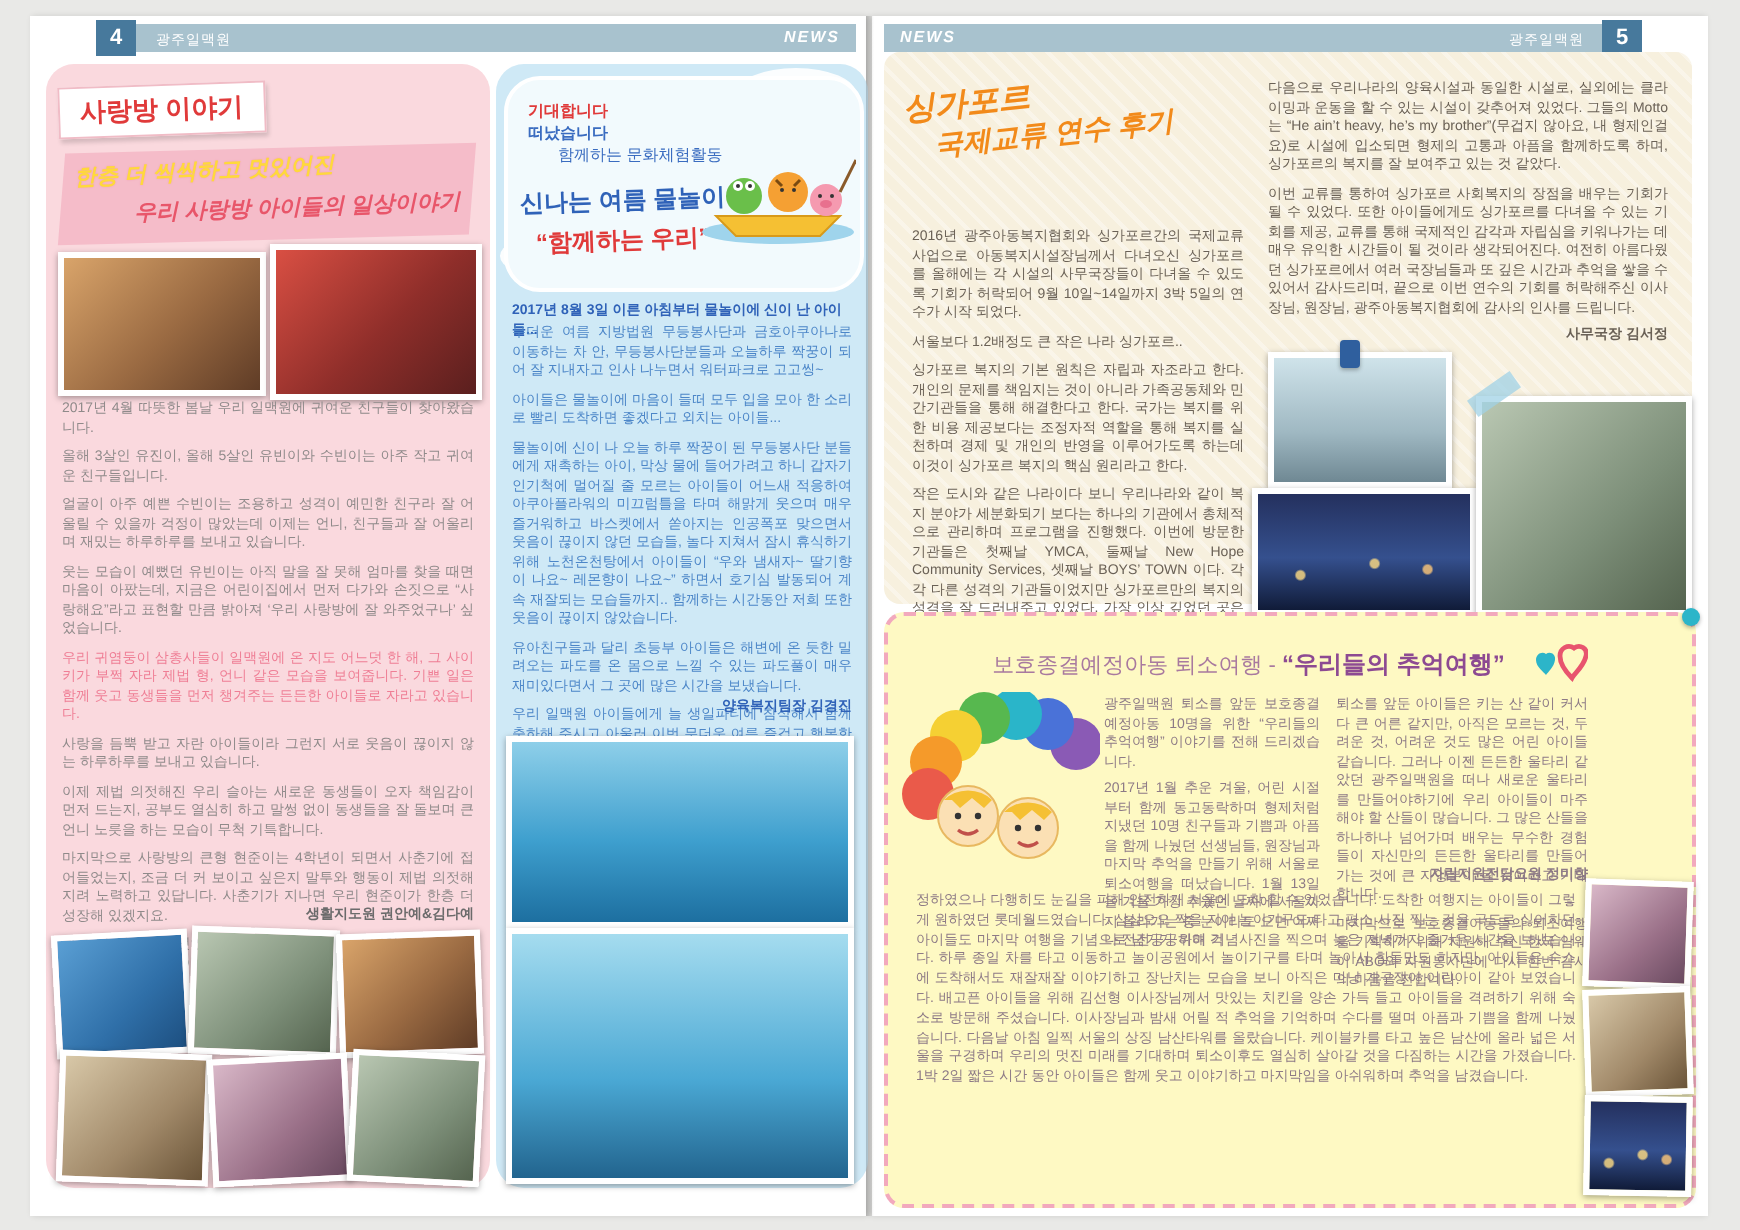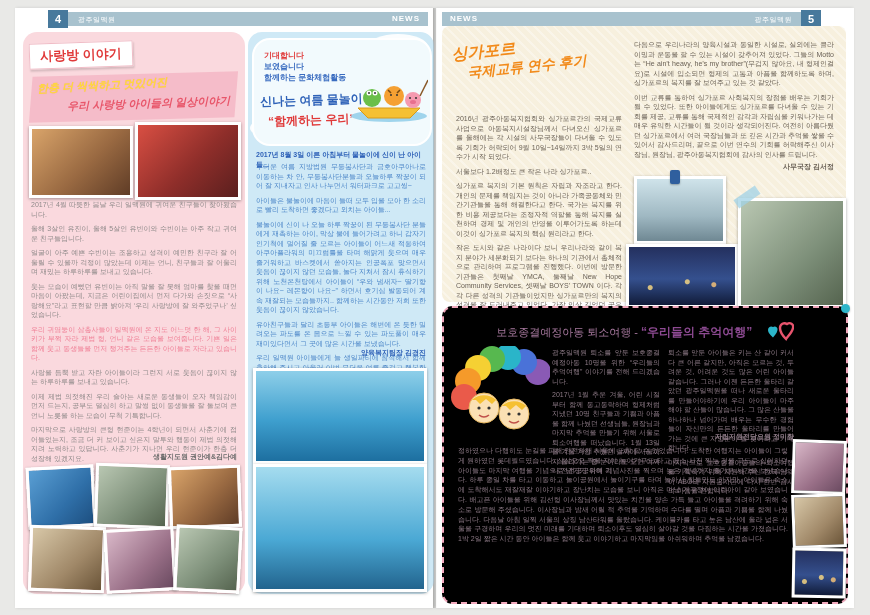--- a/index.html
+++ b/index.html
@@ -5,21 +5,21 @@
   html,body{margin:0;padding:0;}
   body{width:870px;height:615px;background:#e9e9e7;font-family:"Liberation Sans",sans-serif;position:relative;overflow:hidden;}
   .page{position:absolute;top:8px;width:418px;height:600px;background:#ffffff;}
   #page-left{left:15px;box-shadow:1px 0 3px rgba(0,0,0,.12);}
   #page-right{left:436px;box-shadow:-1px 0 3px rgba(0,0,0,.12);}
   .fold{position:absolute;left:433px;top:8px;width:4px;height:600px;background:linear-gradient(90deg,rgba(0,0,0,.18),rgba(0,0,0,0));}
 
   
   .hbar{position:absolute;top:4px;height:14px;background:#a8c2ce;}
   .hbar .site{position:absolute;top:3px;font-size:7px;color:#ffffff;letter-spacing:.5px;}
-  .hbar .news{position:absolute;top:2px;font-size:8px;font-weight:bold;color:#ffffff;letter-spacing:1px;}
+  .hbar .news{position:absolute;top:2px;font-size:8px;font-weight:bold;color:#ffffff;letter-spacing:1px;font-style:italic;}
   .pagenum{position:absolute;top:2px;width:20px;height:18px;background:#47799c;color:#fff;font-size:11px;font-weight:bold;text-align:center;line-height:18px;}
 
   
   .pink-panel{position:absolute;left:8px;top:24px;width:222px;height:562px;background:#fad9de;border-radius:14px;}
   .sarang-title{position:absolute;left:6px;top:10px;background:#ffffff;border:1px solid #f0bcc6;box-shadow:1px 2px 2px rgba(0,0,0,.15);padding:3px 10px;transform:rotate(-2deg);font-size:13px;font-weight:bold;color:#e03a3a;}
   .sarang-banner{position:absolute;left:8px;top:42px;width:205px;height:46px;background:#f5bcc9;transform:skewX(-6deg) rotate(-1.5deg);}
   .sub1{position:absolute;left:14px;top:46px;font-size:11px;font-weight:bold;font-style:italic;color:#ffd93b;transform:rotate(-3deg);text-shadow:0 0 1px #f0a0b0;}
   .sub2{position:absolute;left:44px;top:64px;font-size:11px;font-weight:bold;font-style:italic;color:#e8566a;transform:rotate(-2deg);}
   .sarang-text{position:absolute;left:8px;top:168px;width:206px;font-size:7px;line-height:9.5px;color:#8f8a8a;text-align:justify;}
   .sarang-text p{margin:0 0 5px 0;}
@@ -39,41 +39,41 @@
   .ph-build{background:linear-gradient(180deg,#cfe3ea,#9fb8c2 60%,#6f8893);}
   .ph-card{background:linear-gradient(135deg,#5a9fd4,#2f6fa8 60%,#1d4f80);}
   .ph-park{background:linear-gradient(135deg,#d9b8c8,#9a7088 60%,#6a4a60);}
 
   
   .blue-panel{position:absolute;left:233px;top:24px;width:186px;height:562px;background:#cfe9f6;border-radius:14px;}
   .cloud{position:absolute;background:#ffffff;border-radius:50%;opacity:.9;}
   .water-card{position:absolute;left:4px;top:6px;width:176px;height:104px;background:#f2fafd;border:2px solid #ffffff;border-radius:18px;}
   .org1{position:absolute;left:10px;top:10px;font-size:8px;font-weight:bold;color:#e03a3a;}
   .org2{position:absolute;left:10px;top:21px;font-size:8px;font-weight:bold;color:#3a6cc0;}
-  .org3{position:absolute;left:10px;top:32px;font-size:8px;font-weight:bold;color:#3a6cc0;}
+  .org3{position:absolute;left:25px;top:32px;font-size:8px;font-weight:normal;color:#3a6cc0;}
   .wtitle{position:absolute;left:6px;top:52px;font-size:12px;font-weight:bold;color:#2f62b8;transform:rotate(-2deg);}
   .wtitle2{position:absolute;left:14px;top:72px;font-size:12px;font-weight:bold;color:#e03a3a;transform:rotate(-2deg);}
   .water-date{position:absolute;left:8px;top:118px;width:170px;font-size:7px;font-weight:bold;color:#2f62b8;}
   .water-text{position:absolute;left:8px;top:130px;width:170px;font-size:7px;line-height:9.5px;color:#4c86c8;text-align:justify;}
   .water-text p{margin:0 0 5px 0;}
   .water-sig{position:absolute;left:8px;top:316px;width:170px;color:#2f62b8;}
 
   
   .cream-panel{position:absolute;left:6px;top:18px;width:404px;height:276px;background:repeating-linear-gradient(45deg,rgba(255,255,255,.35) 0 2px,rgba(0,0,0,0) 2px 7px),#f7f0de;border-radius:8px;}
   .sg-title{position:absolute;left:10px;top:12px;transform:rotate(-6deg);color:#f28a1a;font-weight:bold;font-style:italic;}
   .sg-title .l1{font-size:16px;display:block;}
   .sg-title .l2{font-size:14px;display:block;margin-left:14px;}
   .sg-col1{position:absolute;left:14px;top:28px;width:166px;font-size:7px;line-height:9.5px;color:#6a6156;text-align:justify;}
   .sg-col1 p{margin:0 0 5px 0;}
   .sg-col2{position:absolute;left:192px;top:14px;width:200px;font-size:7px;line-height:9.5px;color:#6a6156;text-align:justify;}
   .sg-col2 p{margin:0 0 5px 0;}
   .sg-sig{position:absolute;left:246px;top:136px;width:146px;color:#6a6156;}
 
   
-  .farewell-box{position:absolute;left:6px;top:298px;width:402px;height:294px;background:#000000;border:2px dashed #f2a9bd;border-radius:10px;}
+  .farewell-box{position:absolute;left:6px;top:298px;width:402px;height:294px;background:#fef9c3;border:2px dashed #f2a9bd;border-radius:10px;}
   .fw-title{position:absolute;left:0;top:12px;width:100%;text-align:center;}
   .fw-title .pre{font-size:11px;color:#a8799f;}
   .fw-title .quote{font-size:12px;font-weight:bold;color:#8d4a92;}
   .fw-intro{position:absolute;left:108px;top:40px;width:108px;font-size:7px;line-height:9.5px;color:#8d7a86;text-align:justify;}
   .fw-intro p{margin:0 0 4px 0;}
   .fw-col2{position:absolute;left:224px;top:40px;width:126px;font-size:7px;line-height:9.5px;color:#8d7a86;text-align:justify;}
   .fw-col2 p{margin:0 0 5px 0;}
   .fw-sig{position:absolute;left:204px;top:124px;width:146px;color:#8d7a86;}
   .fw-body{position:absolute;left:14px;top:138px;width:330px;font-size:7px;line-height:9.8px;color:#8d7a86;text-align:justify;}
 
@@ -119,21 +119,21 @@
     <div class="photo ph-room" style="left:6px;top:494px;width:70px;height:60px;transform:rotate(2deg);"></div>
     <div class="photo ph-park" style="left:82px;top:496px;width:64px;height:58px;transform:rotate(-3deg);"></div>
     <div class="photo ph-group" style="left:152px;top:494px;width:60px;height:60px;transform:rotate(3deg);"></div>
   </div>
 
   <div class="blue-panel">
     <div class="cloud" style="left:120px;top:2px;width:60px;height:26px;"></div>
     <div class="cloud" style="left:2px;top:86px;width:44px;height:20px;"></div>
     <div class="water-card">
       <span class="org1">기대합니다</span>
-      <span class="org2">보였습니다</span>
+      <span class="org2">떠났습니다</span>
       <span class="org3">함께하는 문화체험활동</span>
       <span class="wtitle">신나는 여름 물놀이</span>
       <span class="wtitle2">“함께하는 우리”</span>
       <svg width="78" height="56" style="position:absolute;right:2px;top:26px;">
         <ellipse cx="39" cy="50" rx="38" ry="6" fill="#9fd4ec"></ellipse>
         <path d="M8 42 L70 42 L60 52 L18 52 Z" fill="#f5c033" stroke="#d89a1a" stroke-width="1"></path>
         <circle cx="22" cy="32" r="9" fill="#6abf4a"></circle>
           <circle cx="19" cy="27" r="2.5" fill="#fff"></circle>
           <circle cx="25" cy="27" r="2.5" fill="#fff"></circle>
           <circle cx="19" cy="27" r="1" fill="#333"></circle>

